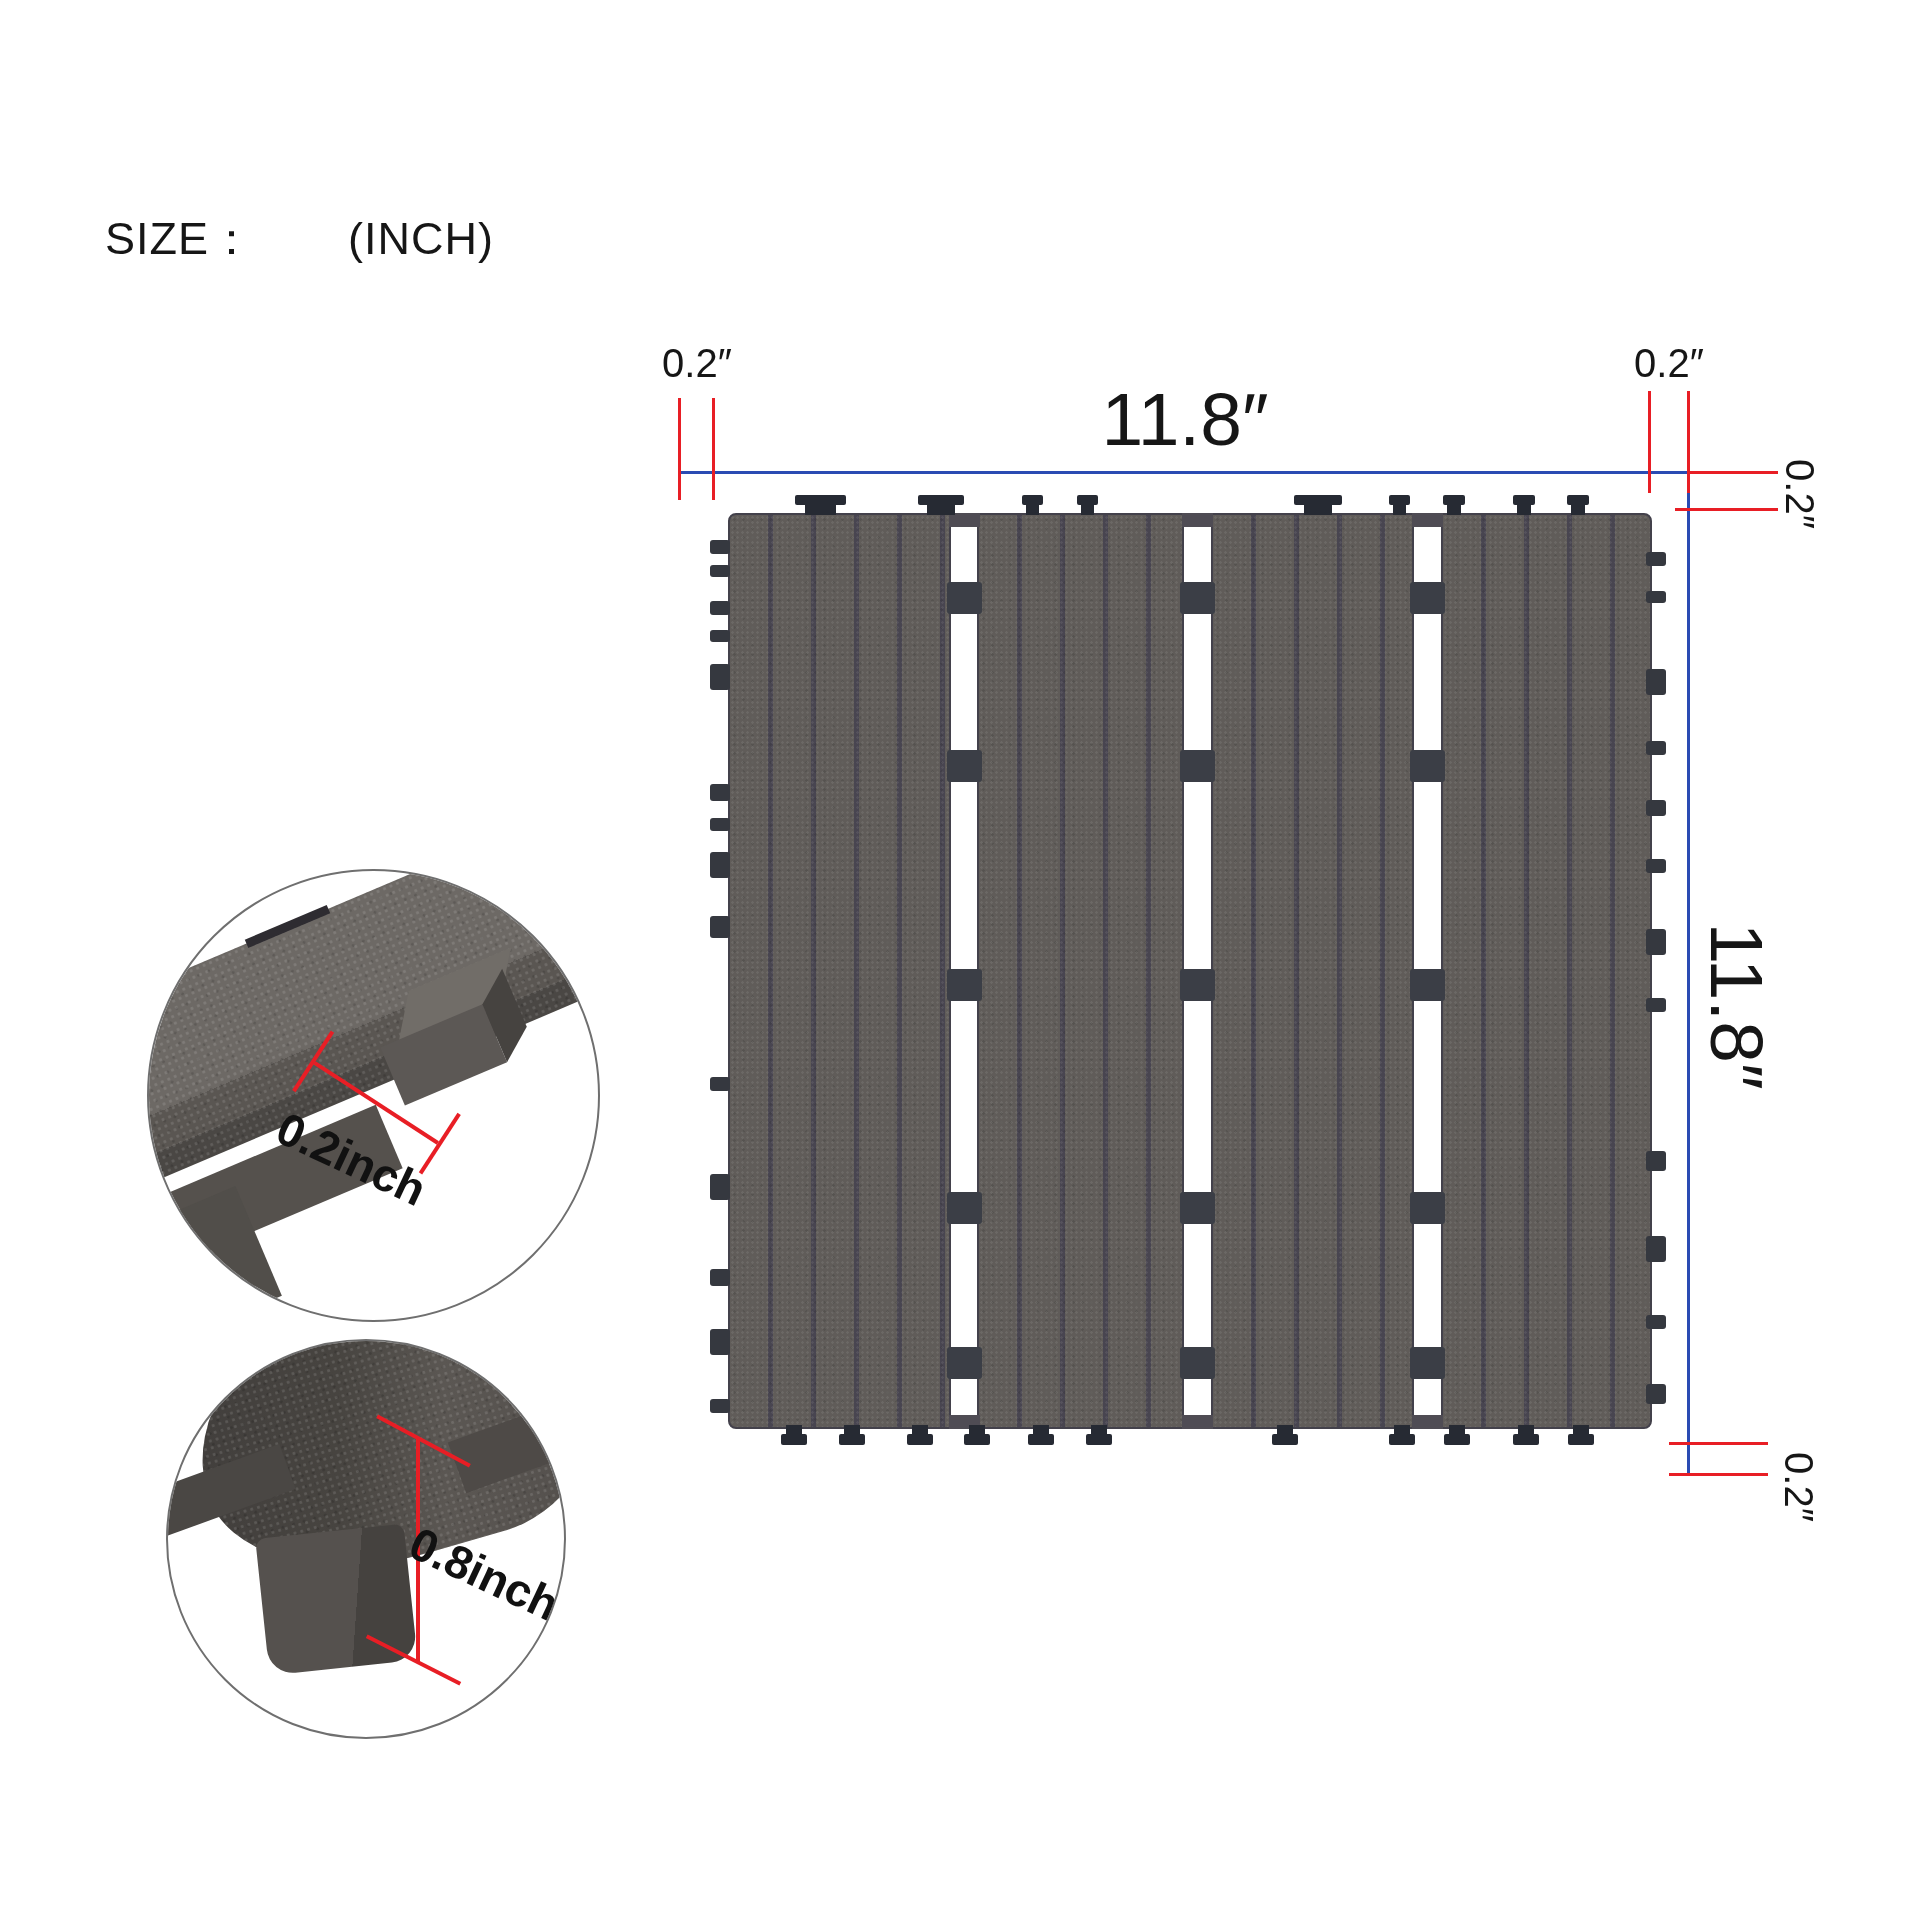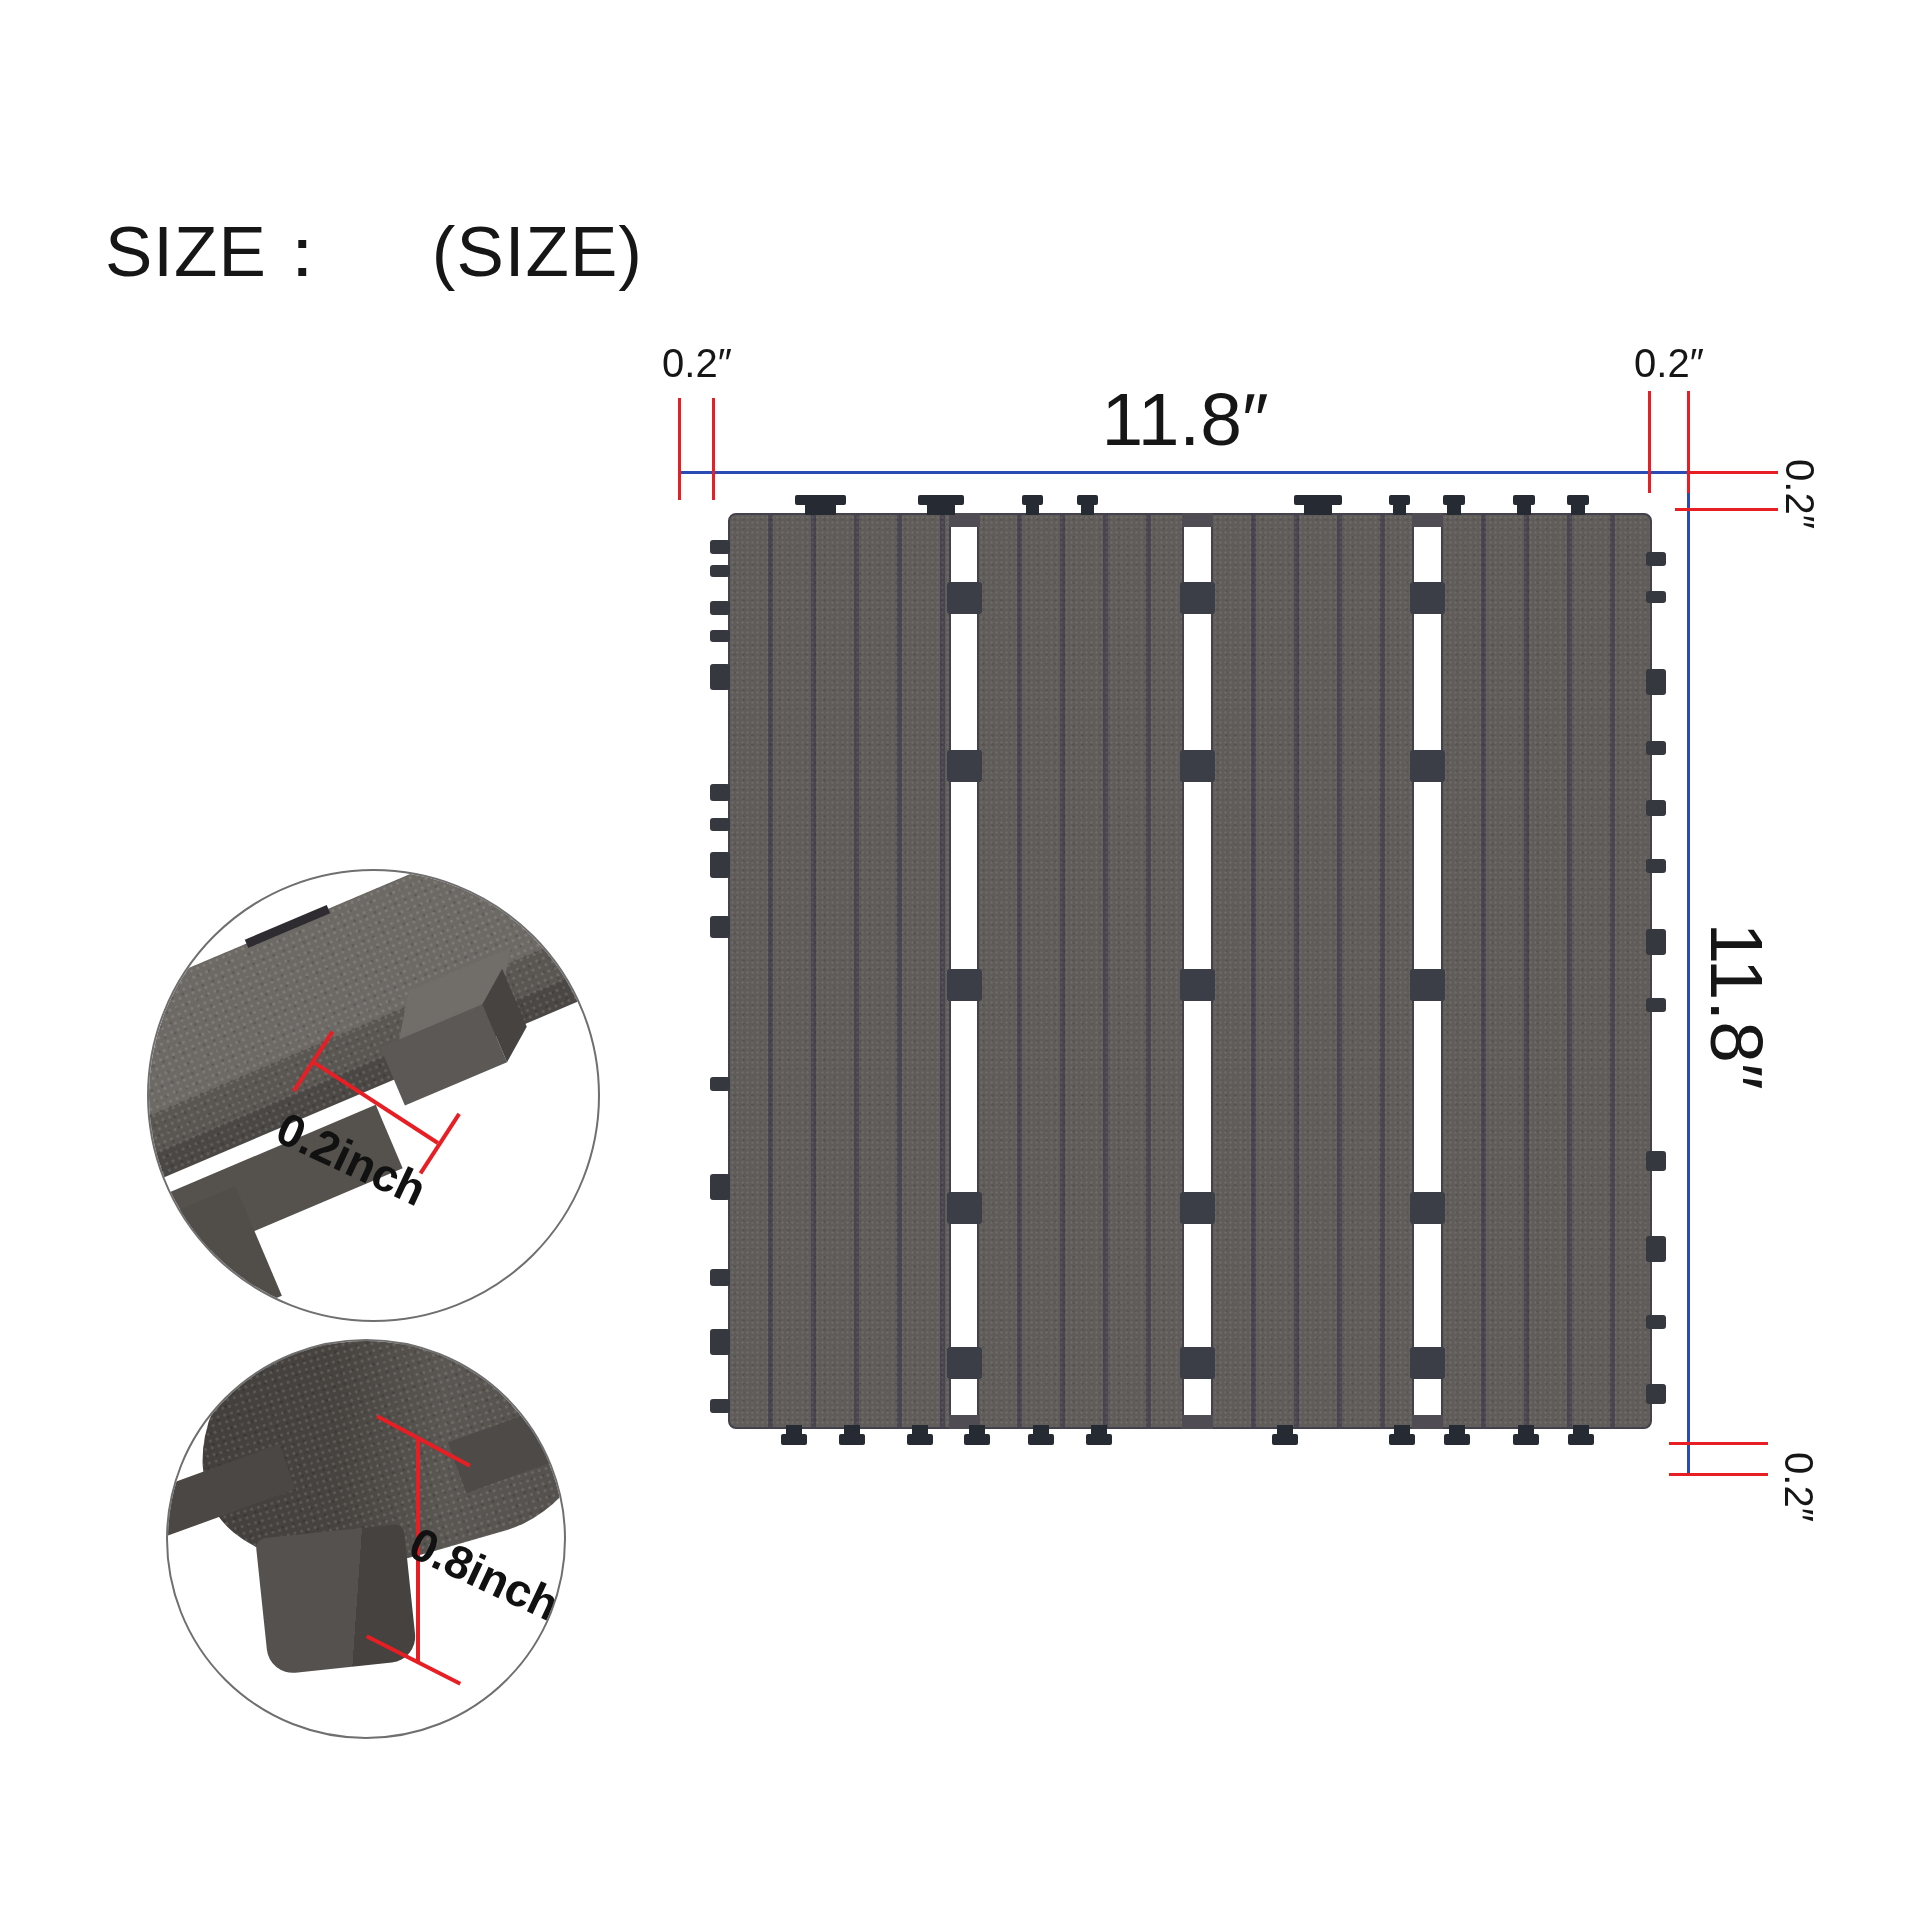--- a/index.html
+++ b/index.html
@@ -1,19 +1,19 @@
 <!DOCTYPE html>
 <html><head>
 <meta charset="utf-8">
 <style>
   html,body{margin:0;padding:0;background:#ffffff;}
   .canvas{position:relative;width:1927px;height:1927px;background:#ffffff;overflow:hidden;
           font-family:"Liberation Sans","DejaVu Sans",sans-serif;color:#1b1b1b;}
   
-  .title{position:absolute;left:105px;top:216px;display:flex;gap:93px;font-size:71px;line-height:1;letter-spacing:1px;color:#161616;}
+  .title{position:absolute;left:105px;top:216px;display:flex;gap:93px;font-size:45px;line-height:1;letter-spacing:1px;color:#161616;}
   
   .bl{position:absolute;background:#2a4bb3;}
   .rt{position:absolute;background:#e81e25;}
   
   .hlabel{position:absolute;transform:translateX(-50%);white-space:nowrap;line-height:1;color:#161616;}
   .vlabel{position:absolute;transform:translate(-50%,-50%) rotate(90deg);white-space:nowrap;line-height:1;color:#161616;}
   .f40{font-size:40px;} .f76{font-size:75px;}
   
   .tile{position:absolute;left:728px;top:513px;width:924px;height:916px;}
   .panel{position:absolute;top:0;height:100%;box-sizing:border-box;border:2px solid #43414b;
@@ -65,21 +65,21 @@
   .c2-t1{left:203px;top:98px;width:105px;height:4px;background:#e81e25;transform:rotate(28deg);}
   .c2-t2{left:193px;top:317px;width:105px;height:4px;background:#e81e25;transform:rotate(27deg);}
 </style>
 </head>
 <body>
 
 <div class="canvas">
 
   <div class="title">
     <span>SIZE：</span>
-    <span>(SIZE)</span>
+    <span>(INCH)</span>
   </div>
 
   <div class="bl" style="left:678px;top:471px;width:1012px;height:3px;"></div>
   <div class="bl" style="left:1687px;top:471px;width:3px;height:1003px;"></div>
 
   <div class="rt" style="left:678px;top:398px;width:3px;height:102px;"></div>
   <div class="rt" style="left:712px;top:398px;width:3px;height:102px;"></div>
   <div class="rt" style="left:1648px;top:391px;width:3px;height:102px;"></div>
   <div class="rt" style="left:1687px;top:391px;width:3px;height:102px;"></div>
   <div class="rt" style="left:1689px;top:471px;width:89px;height:3px;"></div>

